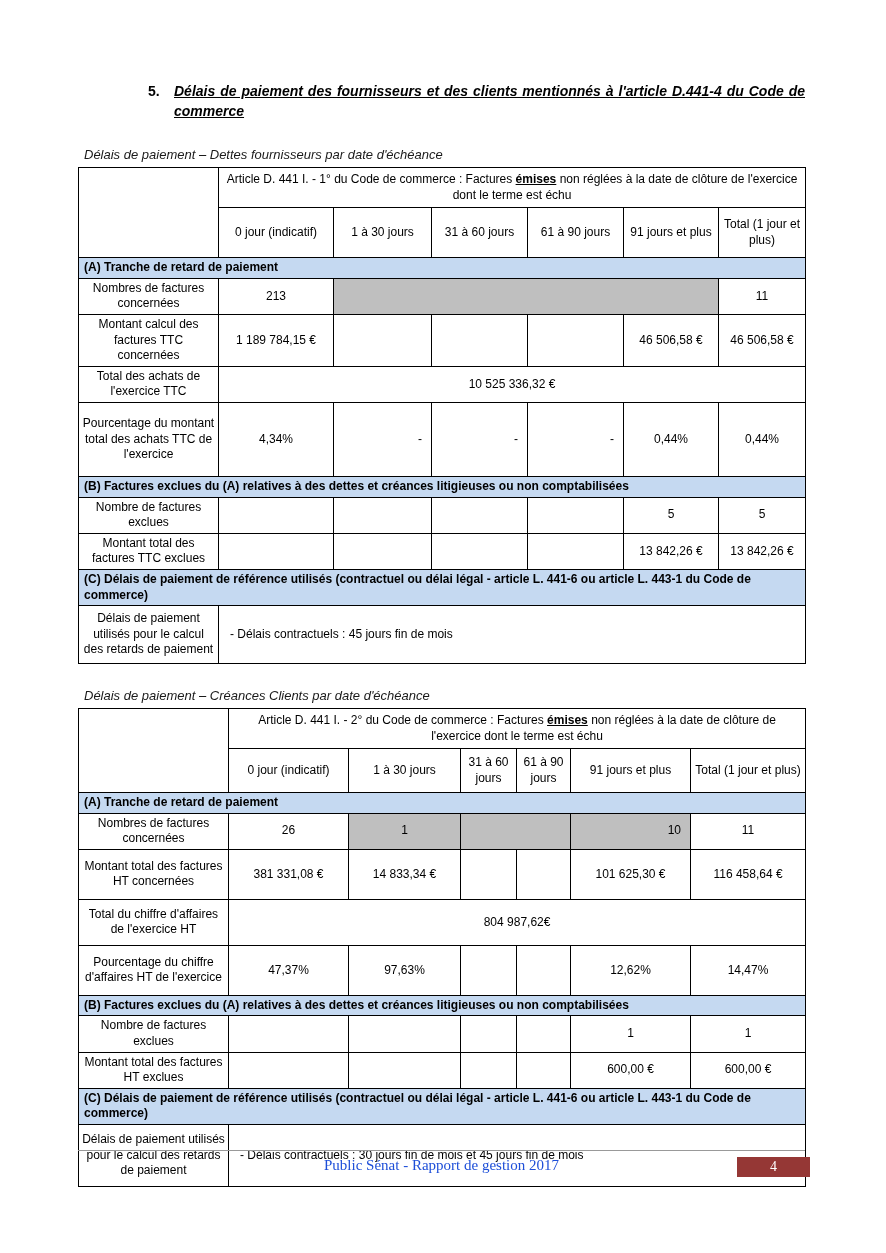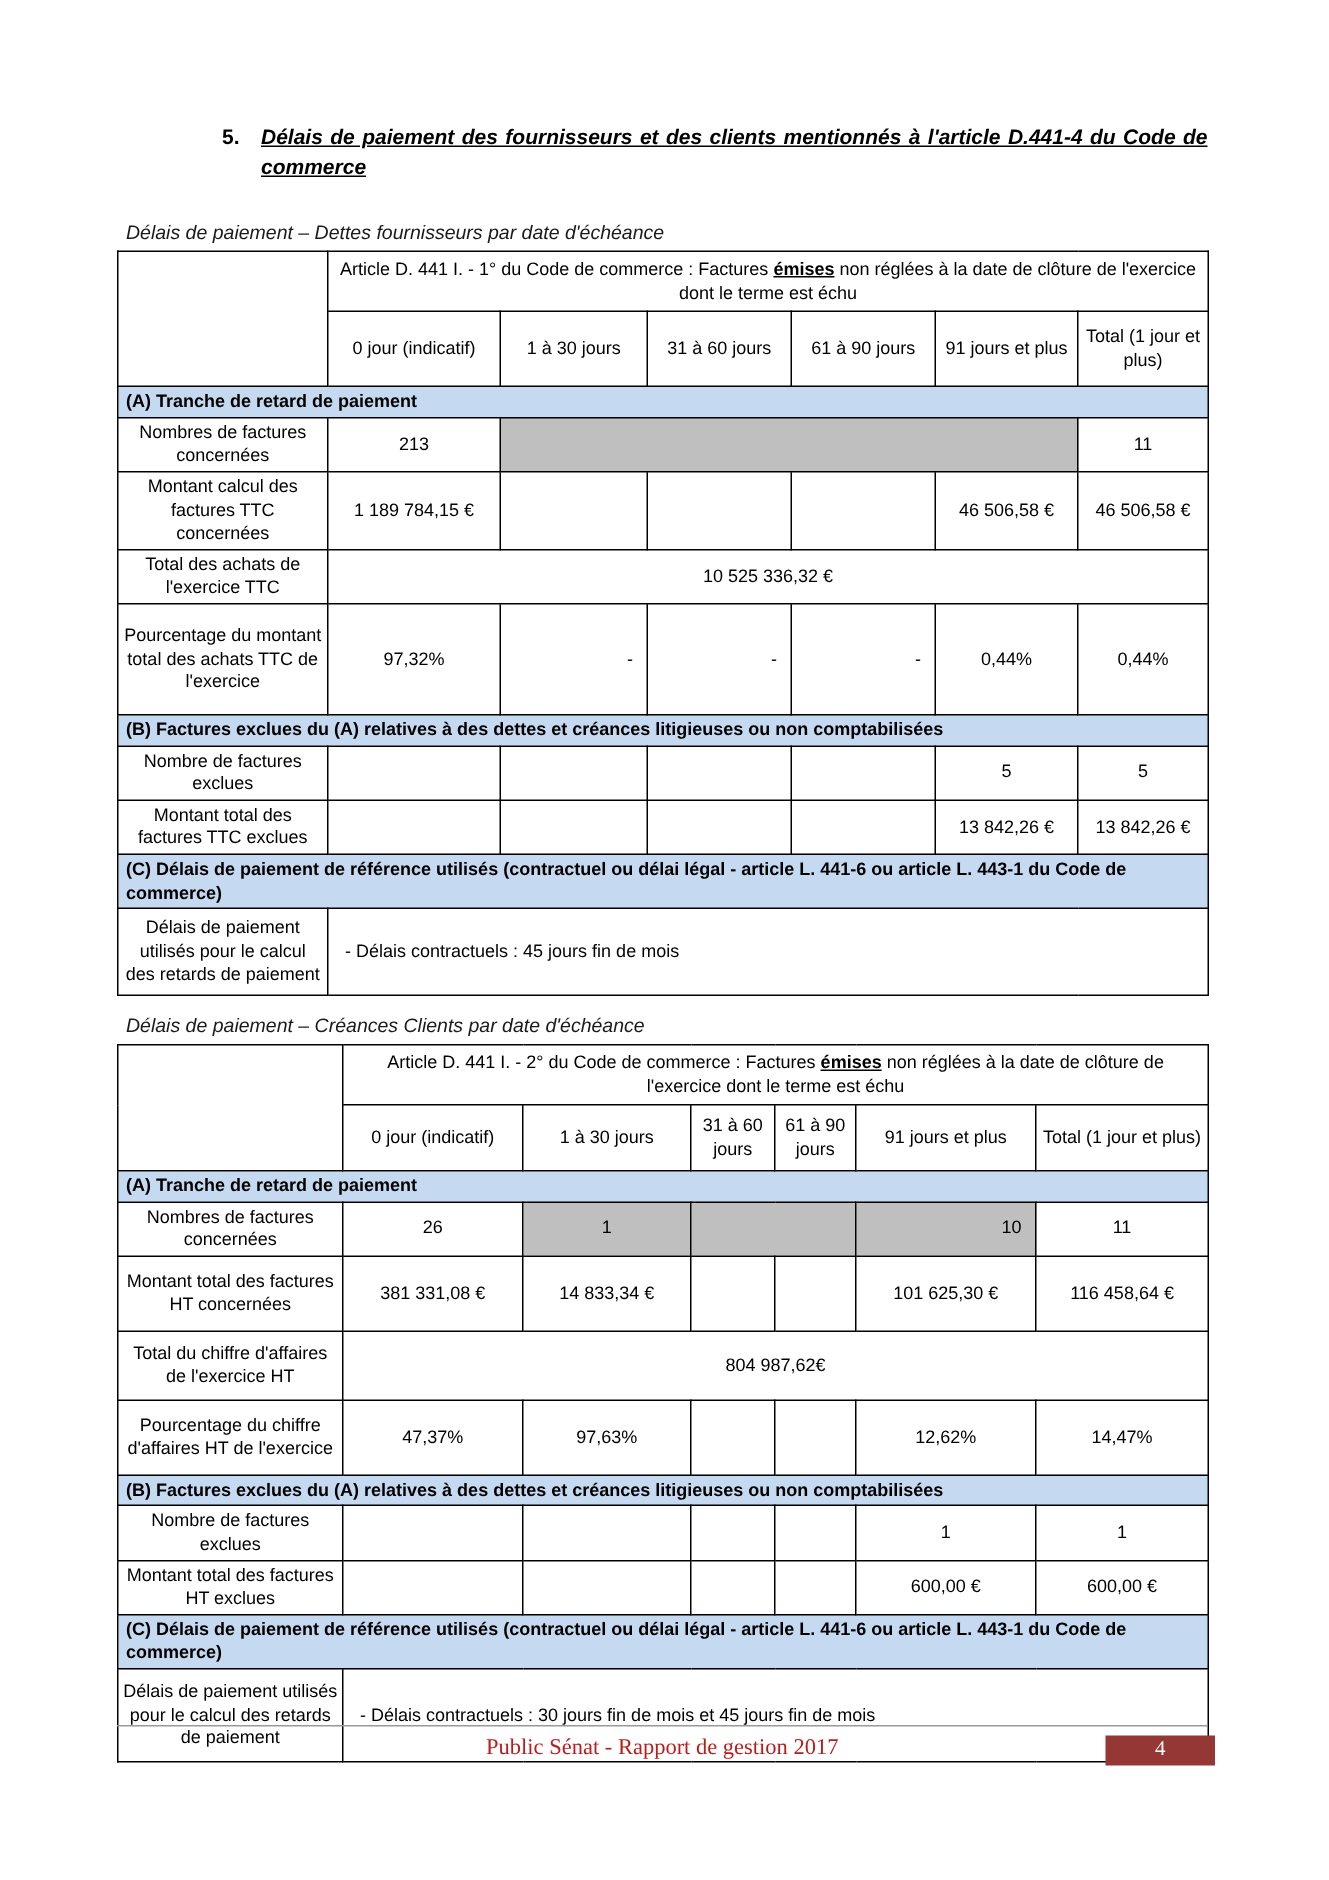--- a/index.html
+++ b/index.html
@@ -12,21 +12,21 @@
   .heading {
     display:flex; margin:82px 81px 0 148px;
     font-weight:bold; font-size:14px; line-height:1.4;
   }
   .heading-num { width:26px; flex:none; }
   .heading-text { flex:1; text-decoration:underline; text-align:justify;font-style:italic; }
   .caption {
     font-style:italic; font-size:13px; color:#1a1a1a;
     margin:26px 0 5px 84px;
   }
-  .caption.second { margin-top:12px; }
+  .caption.second { margin-top:24px; }
   table.t {
     border-collapse:collapse; table-layout:fixed;
     margin-left:78px; width:727px;
   }
   .t td {
     border:1px solid #000; font-size:12px; line-height:1.3;
     text-align:center; vertical-align:middle; padding:2px 3px;
     word-wrap:break-word;
   }
   .t td.intro { padding:3px 6px; }
@@ -37,21 +37,21 @@
   .t td.gray { background:var(--gray-cell, #bfbfbf); }
   .t td.right { text-align:right; padding-right:9px; }
   .t td.leftpad { text-align:left; padding-left:11px; }
   .emph { font-weight:bold; text-decoration:underline; }
   .footer {
     position:absolute; left:78px; width:727px; top:1150px;
     border-top:1px solid #999;
   }
   .footer-text {
     font-family:"Liberation Serif", serif; font-size:15px;
-    text-align:center; padding-top:6px; color:#b91c1c;
+    text-align:center; padding-top:6px; color:#1d4ed8;
   }
   .page-box {
     position:absolute; right:-5px; top:6px; width:73px; height:20px;
     background:var(--page-box-bg, #953735); color:#ffffff;
     font-family:"Liberation Serif", serif; font-size:14px;
     display:flex; align-items:center; justify-content:center;
   }
 </style>
 </head>
 <body>
@@ -107,21 +107,21 @@
       <td></td>
       <td>46 506,58 €</td>
       <td>46 506,58 €</td>
     </tr>
     <tr style="height:32px">
       <td>Total des achats de l'exercice TTC</td>
       <td colspan="6">10 525 336,32 €</td>
     </tr>
     <tr style="height:74px">
       <td>Pourcentage du montant total des achats TTC de l'exercice</td>
-      <td>97,32%</td>
+      <td>4,34%</td>
       <td class="right">-</td>
       <td class="right">-</td>
       <td class="right">-</td>
       <td>0,44%</td>
       <td>0,44%</td>
     </tr>
     <tr style="height:18px">
       <td colspan="7" class="section">(B) Factures exclues du (A) relatives à des dettes et créances litigieuses ou non comptabilisées</td>
     </tr>
     <tr style="height:32px">

